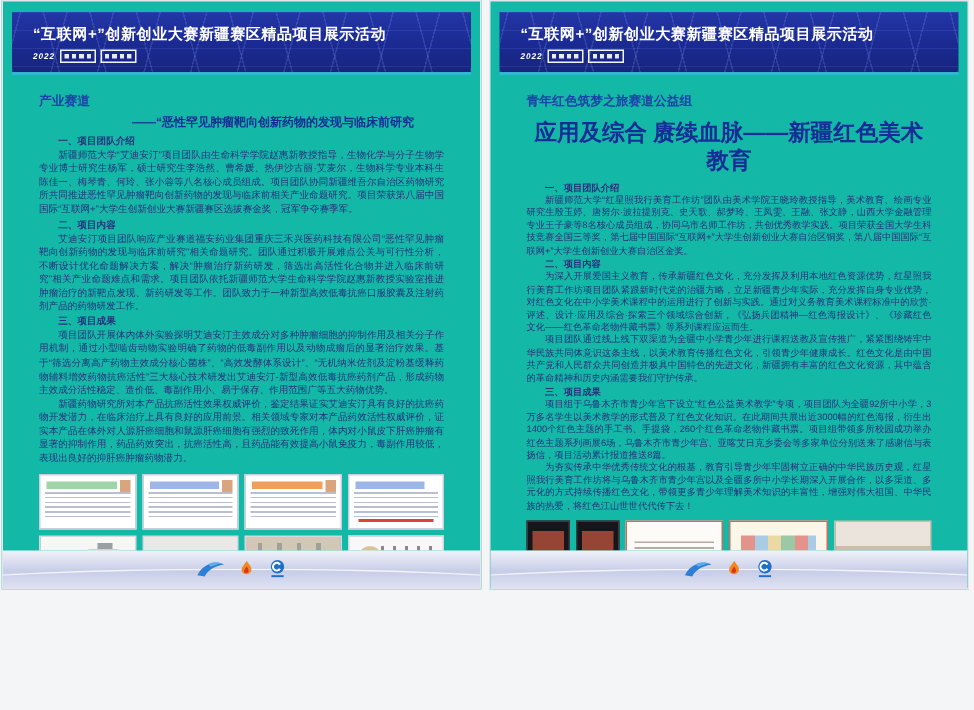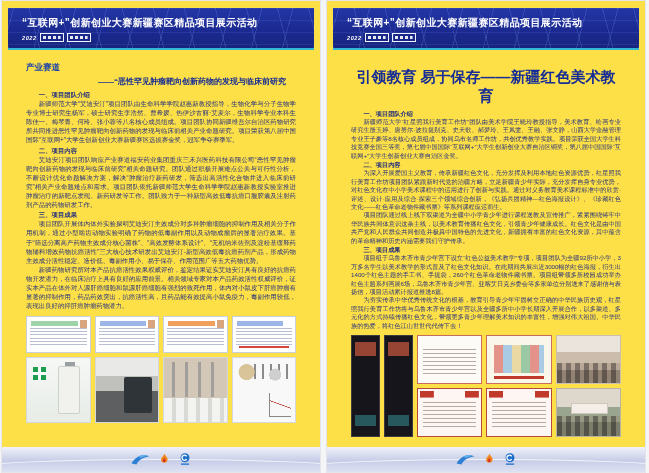--- a/index.html
+++ b/index.html
@@ -1,29 +1,29 @@
 <!DOCTYPE html>
 <html><head>
 <meta charset="utf-8">
 <style>
   html,body{margin:0;padding:0;background:#f4f5f7;font-family:"Liberation Sans","DejaVu Sans",sans-serif;}
   .stage{position:relative;width:649px;height:473px;background:#f4f5f7;display:flex;gap:5px;padding:0 1px;box-sizing:border-box;}
-  .poster{position:relative;width:320px;height:473px;background:#fde047;border:1px solid #e4e5ea;box-sizing:border-box;overflow:hidden;}
+  .poster{position:relative;width:320px;height:393px;background:#14b8a6;border:1px solid #e4e5ea;box-sizing:border-box;overflow:hidden;}
   
   .banner{position:absolute;top:7px;left:6px;right:6px;height:40px;background:linear-gradient(180deg,#2336a5 0%,#1b2a92 55%,#17247e 100%);border-bottom:2px solid #31b7d3;overflow:hidden;}
   .banner .grid{position:absolute;inset:0;background-image:repeating-linear-gradient(75deg,rgba(130,160,255,.20) 0 1px,transparent 1px 30px),repeating-linear-gradient(-75deg,rgba(130,160,255,.20) 0 1px,transparent 1px 30px),repeating-linear-gradient(180deg,rgba(130,160,255,.12) 0 1px,transparent 1px 12px);}
   .banner-title{position:relative;margin:8px 0 0 14px;color:#fff;font-size:10px;font-weight:bold;letter-spacing:.4px;white-space:nowrap;}
   .badges{position:relative;display:flex;gap:3px;align-items:center;margin:3px 0 0 14px;}
   .year{color:#fff;font-size:5.5px;font-weight:bold;font-style:italic;letter-spacing:.6px;}
   .badge{width:22px;height:7px;border:1px solid rgba(255,255,255,.95);background-image:repeating-linear-gradient(90deg,rgba(255,255,255,.9) 0 3px,transparent 3px 5px);background-size:80% 3px;background-position:center;background-repeat:no-repeat;}
   
   .content{position:absolute;top:49px;left:0;right:0;bottom:25px;padding:12px 24px 0 24px;box-sizing:border-box;overflow:hidden;}
   .track{font-size:8.5px;font-weight:bold;color:#1c43a8;}
   .ptitle{margin-top:6px;text-align:center;font-size:15px;line-height:1.25;font-weight:bold;color:#162c96;}
-  .psubtitle{margin:2px 10px 3px 0;text-align:right;font-size:8px;font-weight:bold;color:#162c96;}
+  .psubtitle{margin:2px 20px 3px 0;text-align:right;font-size:8px;font-weight:bold;color:#162c96;}
   .pbody{color:#27317e;text-align:justify;}
   .poster-left .pbody{font-size:6.4px;line-height:9.1px;}
   .poster-right .pbody{font-size:6.2px;line-height:8.4px;}
   .sec-head{font-weight:bold;text-indent:2em;margin-top:1px;}
   .pbody p{margin:0;text-indent:2em;}
   
   .certs{display:flex;gap:4px;height:37px;margin-top:6px;}
   .cert{flex:1;background:#fff;border:1px solid #c9cfdd;position:relative;padding:3px;box-sizing:border-box;}
   .cert .bar{height:5px;margin:1px 9px 2px 1px;background:#9fd3a8;}
   .cert .bar.blue{background:#9db6e8;} .cert .bar.orange{background:#f0a05a;}
@@ -162,22 +162,23 @@
     <div class="banner">
       <div class="grid"></div>
       <div class="banner-title">“互联网+”创新创业大赛新疆赛区精品项目展示活动</div>
       <div class="badges">
         <span class="year">2022</span>
         <span class="badge"></span>
         <span class="badge"></span>
       </div>
     </div>
     <div class="content">
+      <div class="track">青年红色筑梦之旅赛道公益组</div>
       <div class="ptitle">
-        <span>引领教育 易于保存——新疆红色美术教育</span><br>
+        <span>应用及综合 赓续血脉——新疆红色美术教育</span><br>
       </div>
       <div class="pbody" style="margin-top:4px;">
         <div class="sec-head">一、项目团队介绍</div>
         <p>新疆师范大学“红星照我行美育工作坊”团队由美术学院王晓玲教授指导，美术教育、绘画专业研究生殷玉婷、唐努尔·波拉提别克、史天歌、郝梦玲、王凤雯、王融、张文静，山西大学金融管理专业王子豪等8名核心成员组成，协同乌市名师工作坊，共创优秀教学实践。项目荣获全国大学生科技竞赛全国三等奖，第七届中国国际“互联网+”大学生创新创业大赛自治区铜奖，第八届中国国际“互联网+”大学生创新创业大赛自治区金奖。</p>
         <div class="sec-head">二、项目内容</div>
         <p>为深入开展爱国主义教育，传承新疆红色文化，充分发挥及利用本地红色资源优势，红星照我行美育工作坊项目团队紧跟新时代党的治疆方略，立足新疆青少年实际，充分发挥自身专业优势，对红色文化在中小学美术课程中的运用进行了创新与实践。通过对义务教育美术课程标准中的欣赏·评述、设计·应用及综合·探索三个领域综合创新，《弘扬兵团精神—红色海报设计》、《珍藏红色文化——红色革命老物件藏书票》等系列课程应运而生。</p>
         <p>项目团队通过线上线下双渠道为全疆中小学青少年进行课程送教及宣传推广，紧紧围绕铸牢中华民族共同体意识这条主线，以美术教育传播红色文化，引领青少年健康成长。红色文化是由中国共产党和人民群众共同创造并极具中国特色的先进文化，新疆拥有丰富的红色文化资源，其中蕴含的革命精神和历史内涵需要我们守护传承。</p>
         <div class="sec-head">三、项目成果</div>
         <p>项目组于乌鲁木齐市青少年宫下设立“红色公益美术教学”专项，项目团队为全疆92所中小学，3万多名学生以美术教学的形式普及了红色文化知识。在此期间共展出近3000幅的红色海报，衍生出1400个红色主题的手工书、手提袋，260个红色革命老物件藏书票。项目组带领多所校园成功举办红色主题系列画展6场，乌鲁木齐市青少年宫、亚喀艾日克乡委会等多家单位分别送来了感谢信与表扬信，项目活动累计报道推送8篇。</p>
         <p>为夯实传承中华优秀传统文化的根基，教育引导青少年牢固树立正确的中华民族历史观，红星照我行美育工作坊将与乌鲁木齐市青少年宫以及全疆多所中小学长期深入开展合作，以多渠道、多元化的方式持续传播红色文化，带领更多青少年理解美术知识的丰富性，增强对伟大祖国、中华民族的热爱，将红色江山世世代代传下去！</p>

